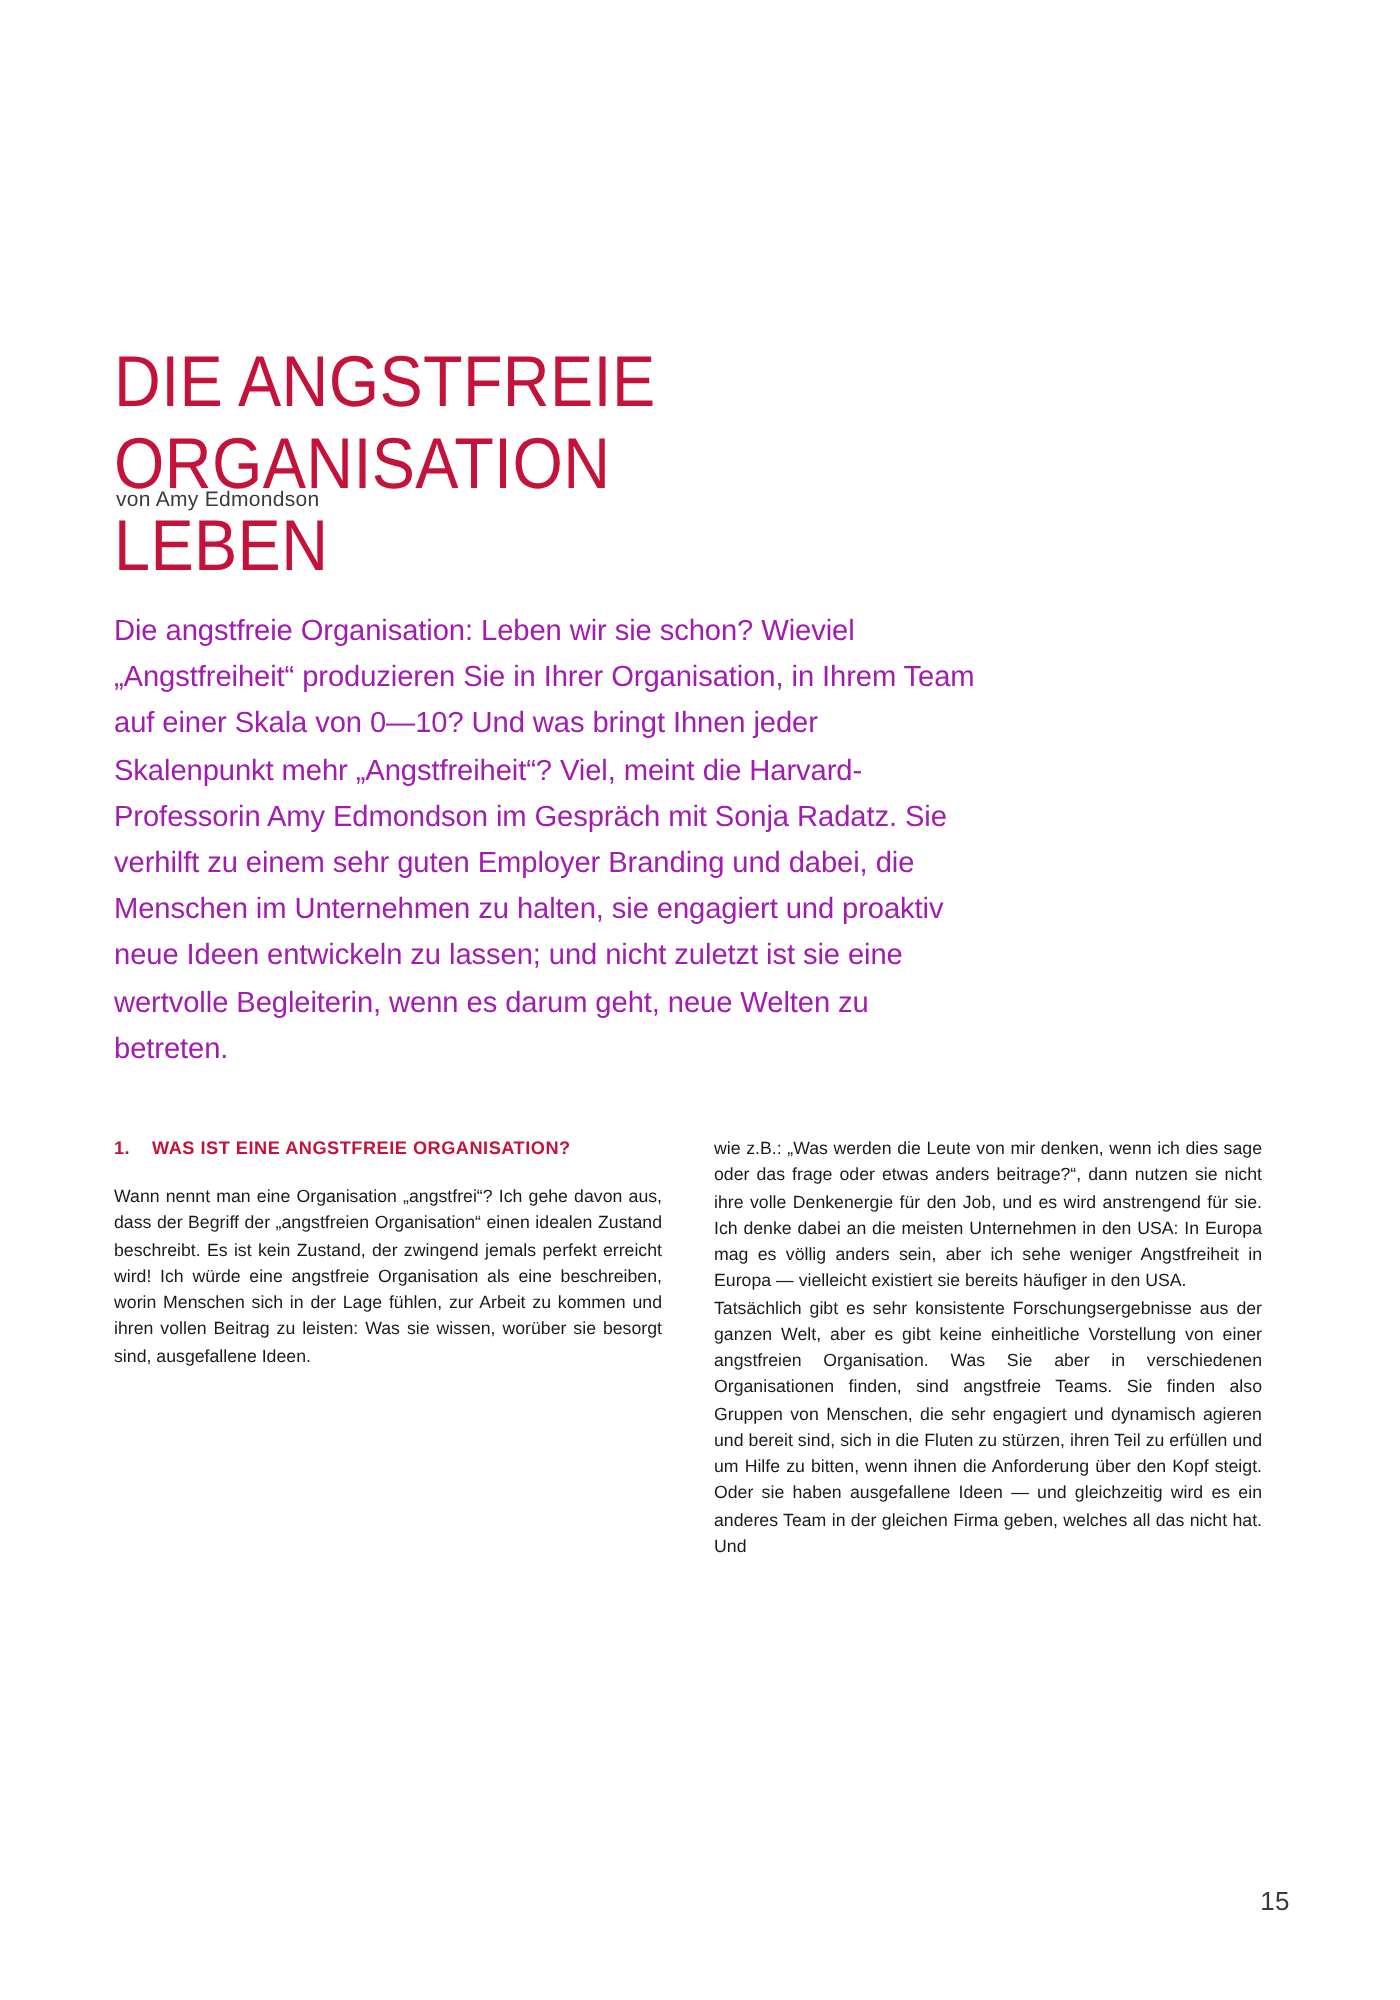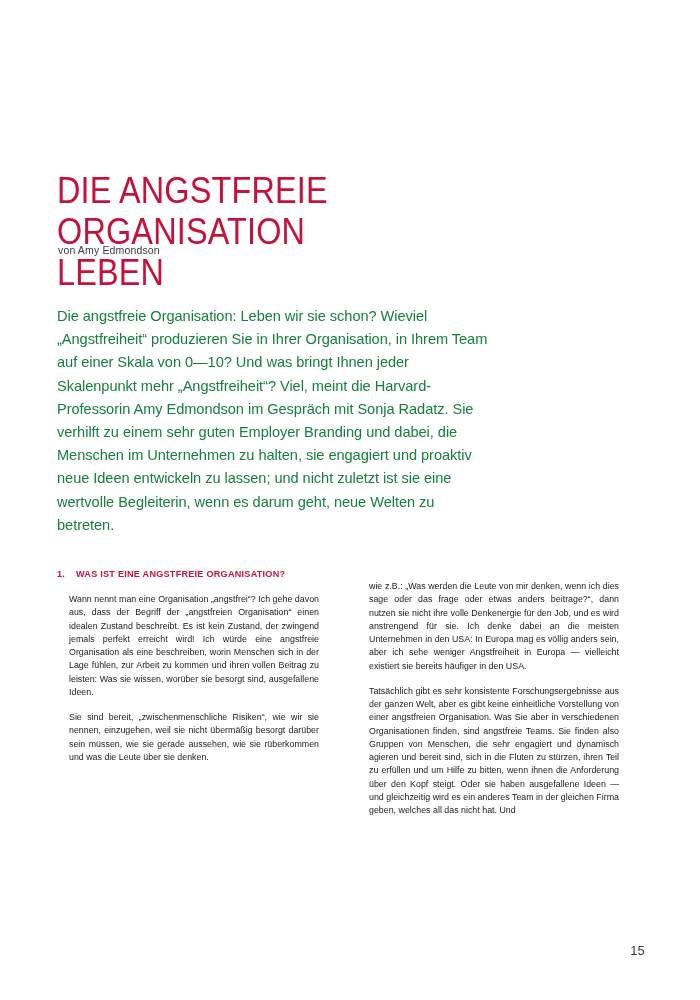--- a/index.html
+++ b/index.html
@@ -50,21 +50,21 @@
   }
 
   
   .lead {
     position: absolute;
     left: 57px;
     top: 305px;
     width: 432px;
     font-size: 14.6px;
     line-height: 23.2px;
-    color: #15803d;
+    color: #a21caf;
     letter-spacing: -0.05px;
     text-align: left;
   }
 
   
   .columns {
     position: absolute;
     left: 57px;
     top: 568px;
     width: 588px;
@@ -91,21 +91,21 @@
   }
   .section-heading .num {
     flex: 0 0 auto;
     width: 19px;
   }
   .section-heading .txt {
     flex: 1 1 auto;
   }
 
   .body-p {
-    margin: 12px;
+    margin: 0;
     font-size: 8.85px;
     line-height: 13.25px;
     color: #1b1b1d;
     text-align: justify;
     letter-spacing: 0.005px;
     hyphens: manual;
   }
   .col-right .body-p { text-align: justify; }
 
   
@@ -131,21 +131,20 @@
   <div class="lead">Die angstfreie Organisation: Leben wir sie schon? Wieviel „Angstfreiheit“ produzieren Sie in Ihrer Organisation, in Ihrem Team auf einer Skala von 0—10? Und was bringt Ihnen jeder Skalenpunkt mehr „Angstfreiheit“? Viel, meint die Harvard-Professorin Amy Edmondson im Gespräch mit Sonja Radatz. Sie verhilft zu einem sehr guten Employer Branding und dabei, die Menschen im Unternehmen zu halten, sie engagiert und proaktiv neue Ideen entwickeln zu lassen; und nicht zuletzt ist sie eine wertvolle Begleiterin, wenn es darum geht, neue Welten zu betreten.</div>
 
   <div class="columns">
 
     <div class="col col-left">
       <div class="section-heading">
         <span class="num">1.</span>
         <span class="txt">WAS IST EINE ANGSTFREIE ORGANISATION?</span>
       </div>
       <p class="body-p">Wann nennt man eine Organisation „angstfrei“? Ich gehe davon aus, dass der Begriff der „angstfreien Organisation“ einen idealen Zustand beschreibt. Es ist kein Zustand, der zwingend jemals perfekt erreicht wird! Ich würde eine angstfreie Organisation als eine beschreiben, worin Menschen sich in der Lage fühlen, zur Arbeit zu kommen und ihren vollen Beitrag zu leisten: Was sie wissen, worüber sie besorgt sind, ausgefallene Ideen.</p>
-      <p class="body-p">Sie sind bereit, „zwischenmenschliche Risiken“, wie wir sie nennen, einzugehen, weil sie nicht übermäßig besorgt darüber sein müssen, wie sie gerade aussehen, wie sie rüberkommen und was die Leute über sie denken.</p>
     </div>
 
     <div class="col col-right">
       <p class="body-p">wie z.B.: „Was werden die Leute von mir denken, wenn ich dies sage oder das frage oder etwas anders beitrage?“, dann nutzen sie nicht ihre volle Denkenergie für den Job, und es wird anstrengend für sie. Ich denke dabei an die meisten Unternehmen in den USA: In Europa mag es völlig anders sein, aber ich sehe weniger Angstfreiheit in Europa — vielleicht existiert sie bereits häufiger in den USA.</p>
       <p class="body-p">Tatsächlich gibt es sehr konsistente Forschungsergebnisse aus der ganzen Welt, aber es gibt keine einheitliche Vorstellung von einer angstfreien Organisation. Was Sie aber in verschiedenen Organisationen finden, sind angstfreie Teams. Sie finden also Gruppen von Menschen, die sehr engagiert und dynamisch agieren und bereit sind, sich in die Fluten zu stürzen, ihren Teil zu erfüllen und um Hilfe zu bitten, wenn ihnen die Anforderung über den Kopf steigt. Oder sie haben ausgefallene Ideen — und gleichzeitig wird es ein anderes Team in der gleichen Firma geben, welches all das nicht hat. Und</p>
     </div>
 
   </div>
 
   <div class="folio">15</div>

